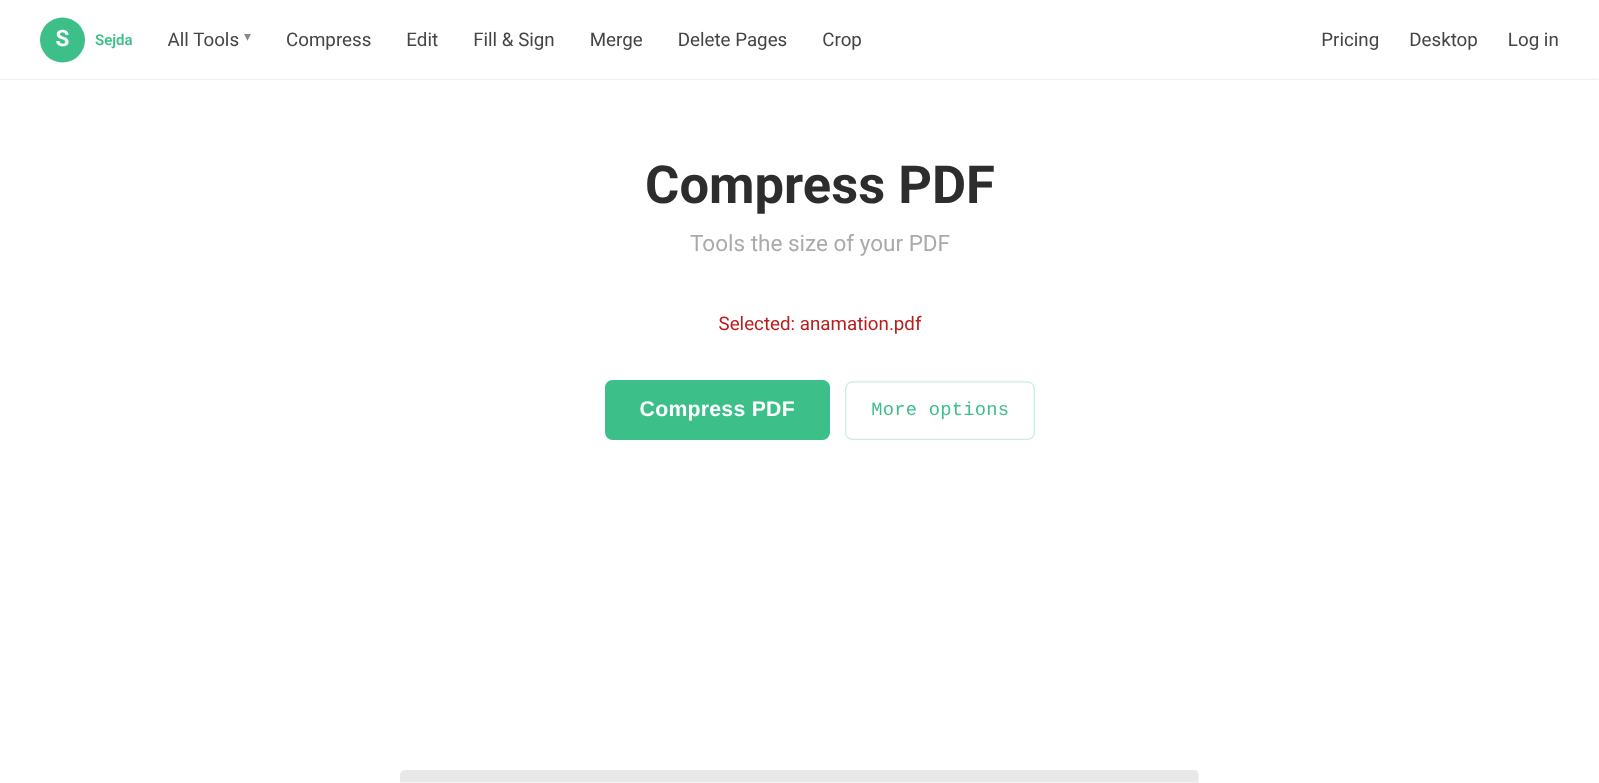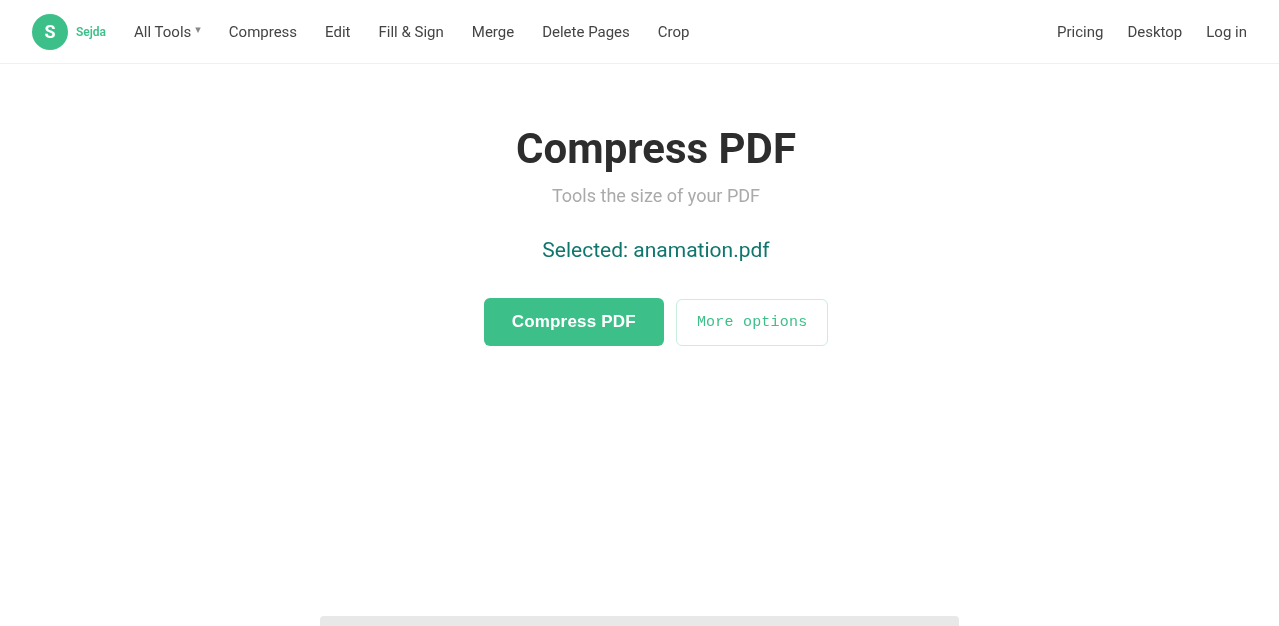--- a/index.html
+++ b/index.html
@@ -103,23 +103,24 @@
       margin-bottom: 12px;
     }
 
     .page-subtitle {
       font-size: 18px;
       color: #aaa;
       margin-bottom: 32px;
     }
 
     .selected-file {
-      font-size: 21px;
-      color: #0f766e;
+      font-size: 15px;
+      color: #b91c1c;
       margin-bottom: 36px;
+      margin-top: 12px;
     }
 
     .action-row {
       display: flex;
       align-items: center;
       gap: 12px;
     }
 
     .btn-compress {
       background: #3dbf8a;

